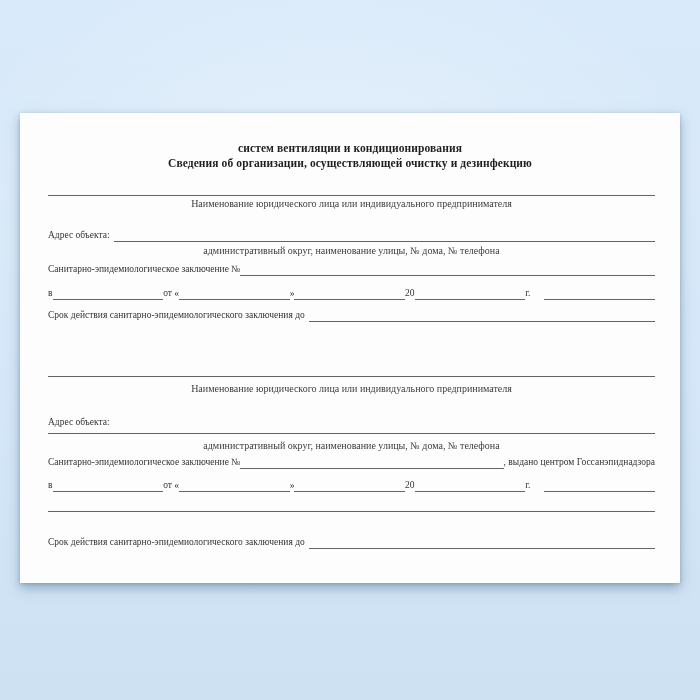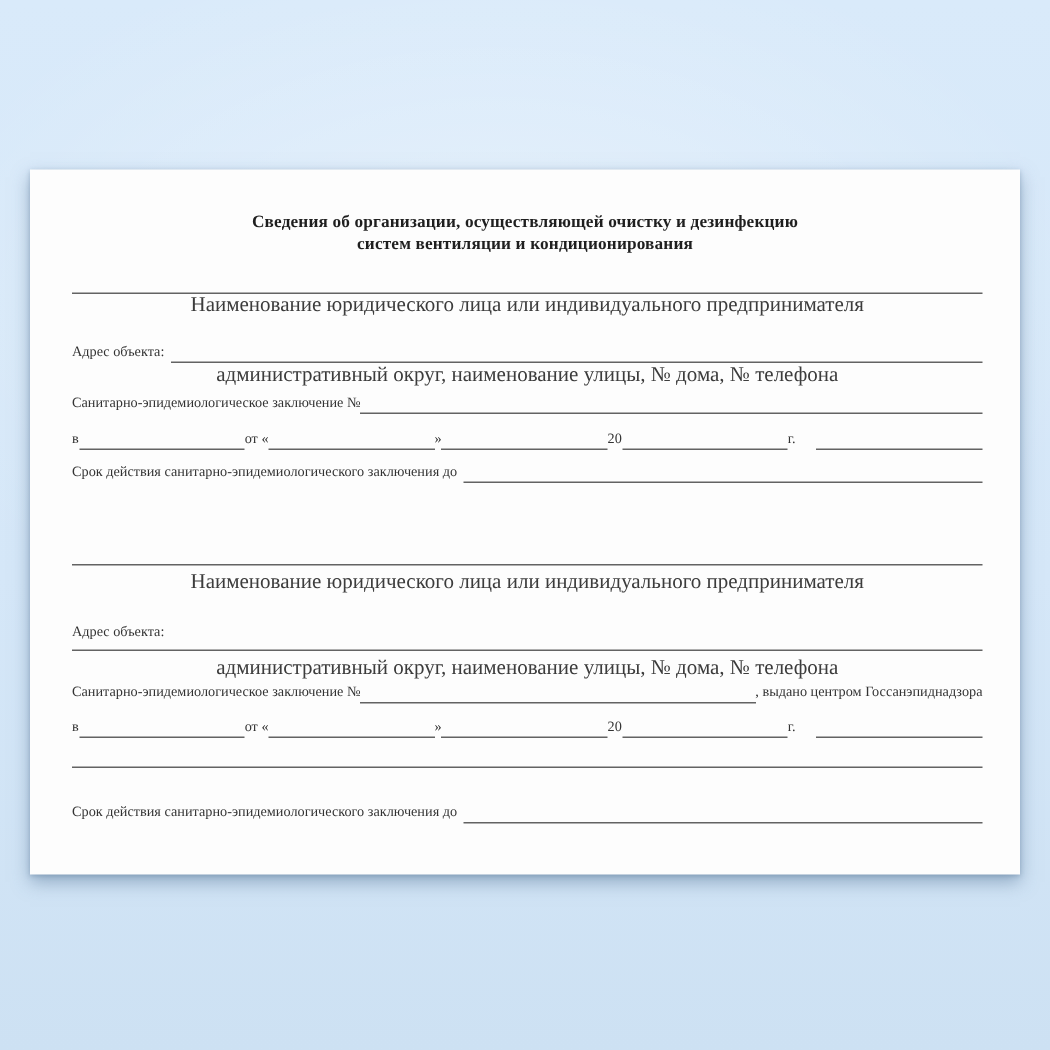--- a/index.html
+++ b/index.html
@@ -35,21 +35,21 @@
   .hline {
     position: absolute;
     left: 28px; right: 25px;
     height: 0;
     border-bottom: 1px solid #636363;
   }
   .caption {
     position: absolute;
     left: 28px; right: 25px;
     text-align: center;
-    font-size: 14px;
+    font-size: 10px;
     line-height: 10px;
     color: #3c3c3c;
   }
   .row {
     position: absolute;
     left: 28px; right: 25px;
     height: 13px;
     display: flex;
     align-items: center;
     font-size: 9.5px;
@@ -73,22 +73,22 @@
   .g4   { width: 4px; }
   .g14  { width: 14px; }
 </style>
 </head>
 <body>
 
 <div class="stage">
   <div class="paper">
 
     <div class="title">
+      <div>систем вентиляции и кондиционирования</div>
       <div>Сведения об организации, осуществляющей очистку и дезинфекцию</div>
-      <div>систем вентиляции и кондиционирования</div>
     </div>
 
     <div class="hline" style="top:82px"></div>
     <div class="caption" style="top:86px">Наименование юридического лица или индивидуального предпринимателя</div>
 
     <div class="row" style="top:116px">
       <span class="lbl">Адрес объекта:</span>
       <span class="gap g4"></span>
       <span class="fill"></span>
     </div>

